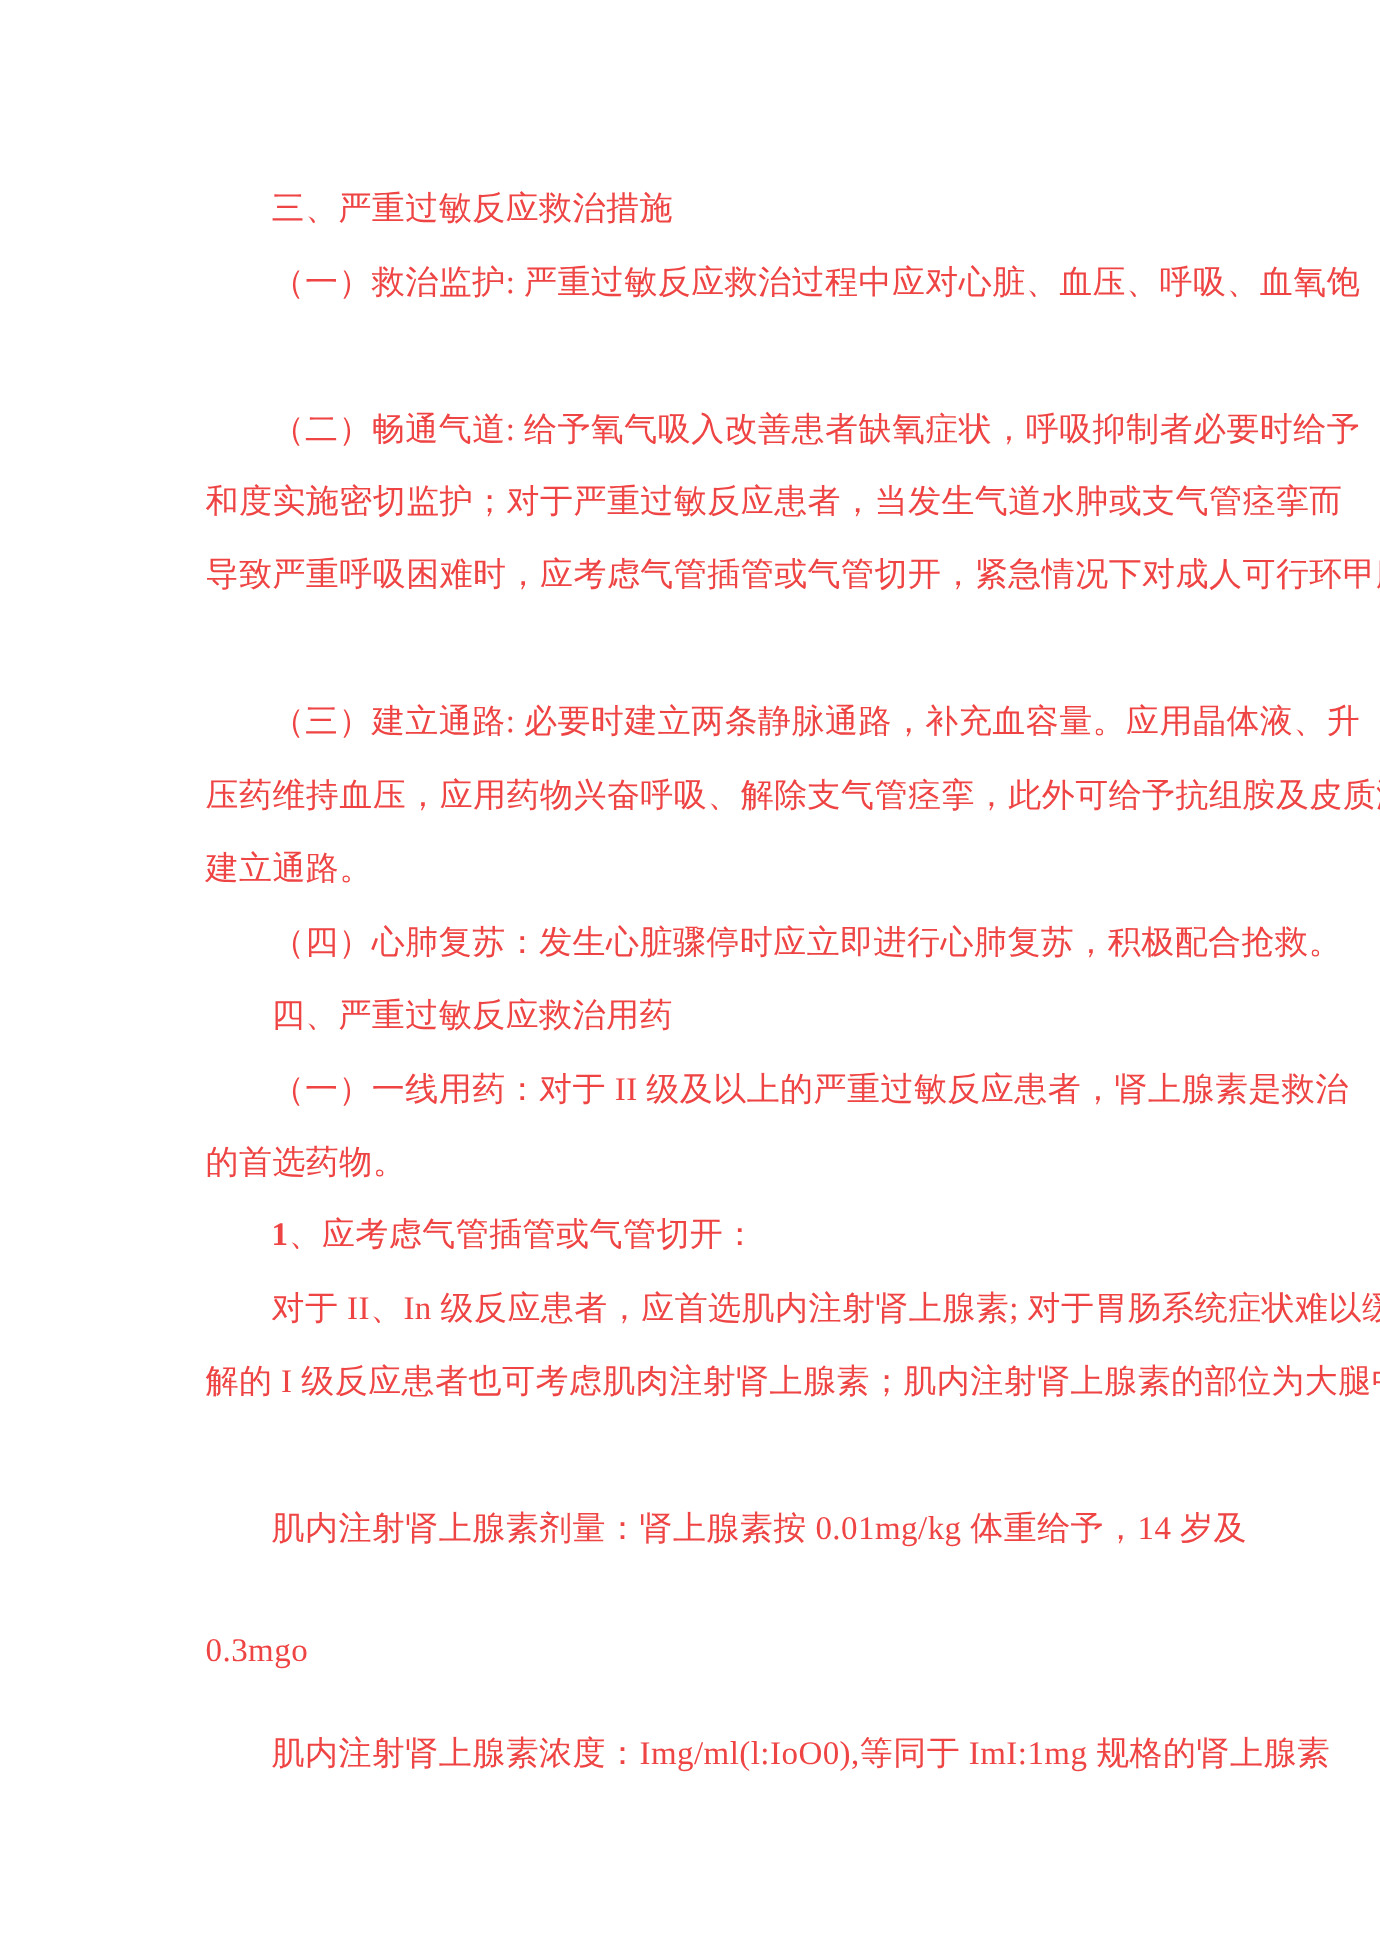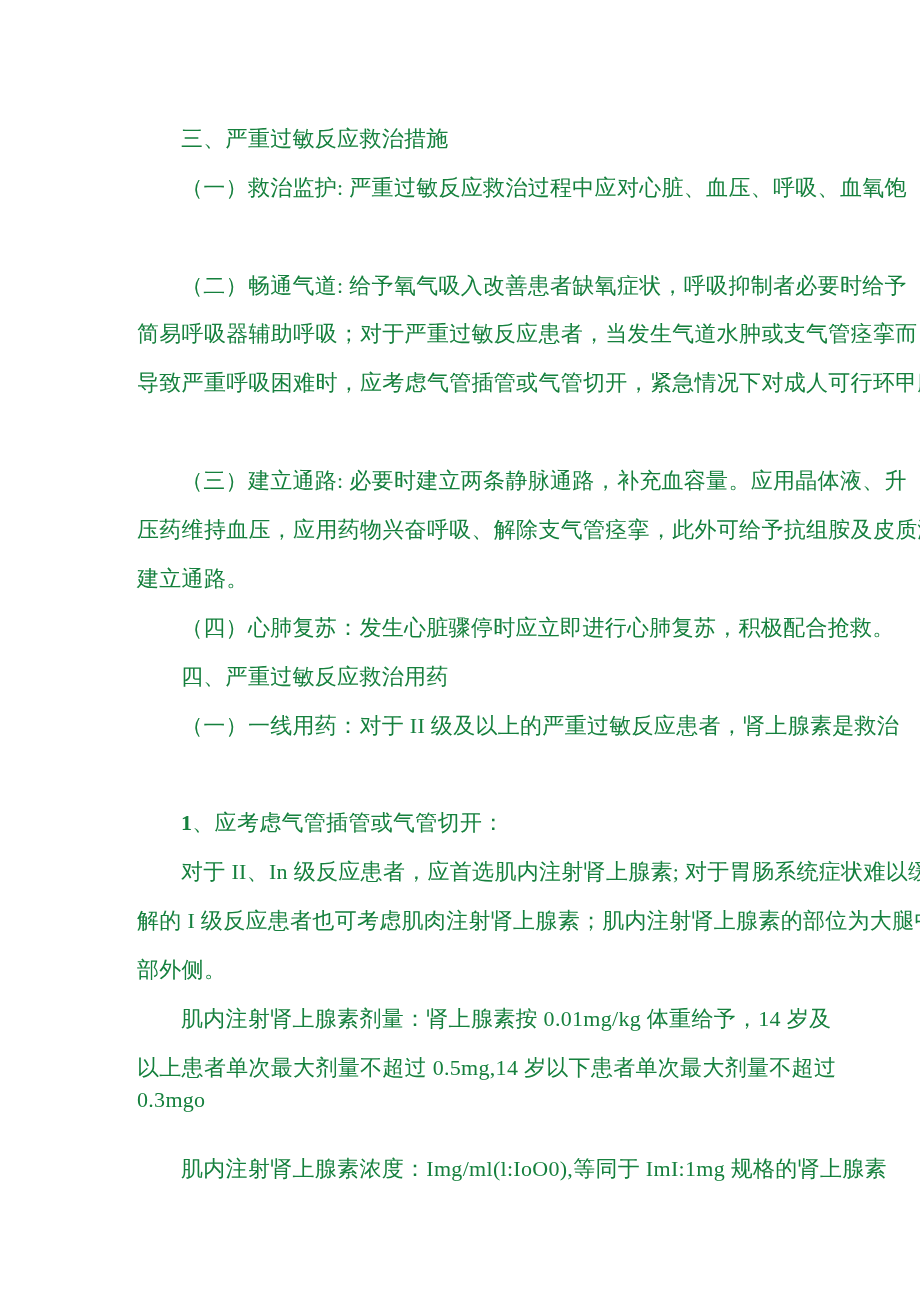--- a/index.html
+++ b/index.html
@@ -8,21 +8,21 @@
     background: #ffffff;
   }
   .page {
     position: relative;
     width: 920px;
     height: 1301px;
     background: #ffffff;
     overflow: hidden;
     font-family: "Liberation Serif", "DejaVu Serif", serif;
     font-size: 22px;
-    color: #15803d;
+    color: #ef4444;
     -webkit-font-smoothing: antialiased;
   }
   .line {
     position: absolute;
     left: 137px;
     width: 746px;
     white-space: nowrap;
     letter-spacing: 0.3px;
     line-height: 30px;
   }
@@ -34,30 +34,29 @@
   }
 </style>
 </head>
 <body>
 
 <div class="page">
 
   <div class="line indent" style="top:124px">三、严重过敏反应救治措施</div>
   <div class="line indent" style="top:173px">（一）救治监护: 严重过敏反应救治过程中应对心脏、血压、呼吸、血氧饱</div>
   <div class="line indent" style="top:271px">（二）畅通气道: 给予氧气吸入改善患者缺氧症状，呼吸抑制者必要时给予</div>
-  <div class="line" style="top:319px">简易呼吸器辅助呼吸；对于严重过敏反应患者，当发生气道水肿或支气管痉挛而</div>
+  <div class="line" style="top:319px">和度实施密切监护；对于严重过敏反应患者，当发生气道水肿或支气管痉挛而</div>
   <div class="line" style="top:368px">导致严重呼吸困难时，应考虑气管插管或气管切开，紧急情况下对成人可行环甲膜</div>
   <div class="line indent" style="top:466px">（三）建立通路: 必要时建立两条静脉通路，补充血容量。应用晶体液、升</div>
   <div class="line" style="top:515px">压药维持血压，应用药物兴奋呼吸、解除支气管痉挛，此外可给予抗组胺及皮质激</div>
   <div class="line" style="top:564px">建立通路。</div>
   <div class="line indent" style="top:613px">（四）心肺复苏：发生心脏骤停时应立即进行心肺复苏，积极配合抢救。</div>
   <div class="line indent" style="top:662px">四、严重过敏反应救治用药</div>
   <div class="line indent" style="top:711px">（一）一线用药：对于 II 级及以上的严重过敏反应患者，肾上腺素是救治</div>
+  <div class="line" style="top:760px">的首选药物。</div>
   <div class="line indent" style="top:808px"><span class="b">1</span><span>、应考虑气管插管或气管切开：</span></div>
   <div class="line indent" style="top:857px">对于 II、In 级反应患者，应首选肌内注射肾上腺素; 对于胃肠系统症状难以缓</div>
   <div class="line" style="top:906px">解的 I 级反应患者也可考虑肌肉注射肾上腺素；肌内注射肾上腺素的部位为大腿中</div>
-  <div class="line" style="top:955px">部外侧。</div>
   <div class="line indent" style="top:1004px">肌内注射肾上腺素剂量：肾上腺素按 0.01mg/kg 体重给予，14 岁及</div>
-  <div class="line" style="top:1053px">以上患者单次最大剂量不超过 0.5mg,14 岁以下患者单次最大剂量不超过</div>
   <div class="line" style="top:1085px">0.3mgo</div>
   <div class="line indent" style="top:1154px">肌内注射肾上腺素浓度：Img/ml(l:IoO0),等同于 ImI:1mg 规格的肾上腺素</div>
 
 </div>
 
 </body></html>

